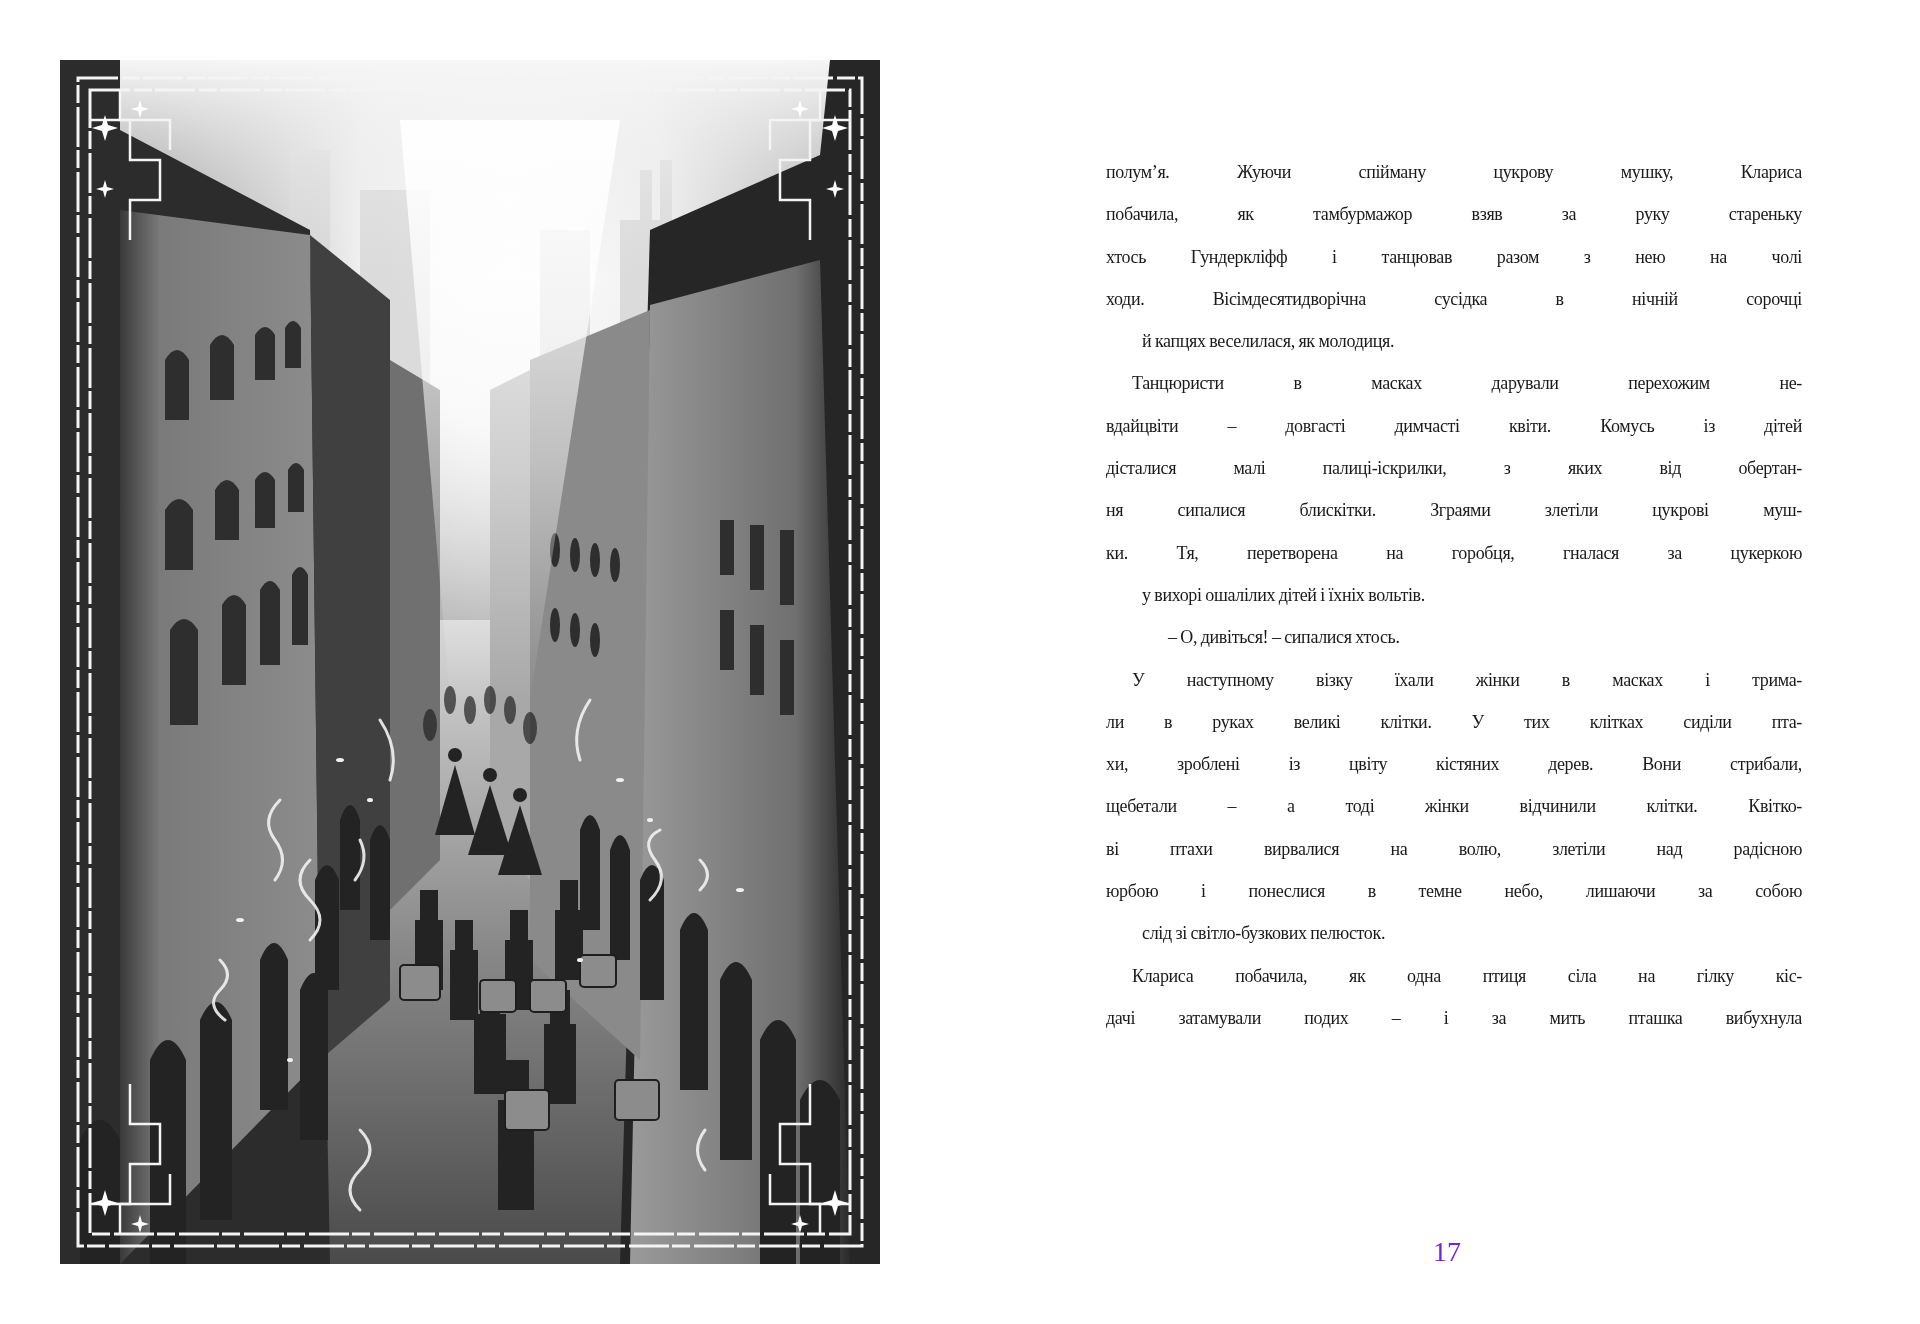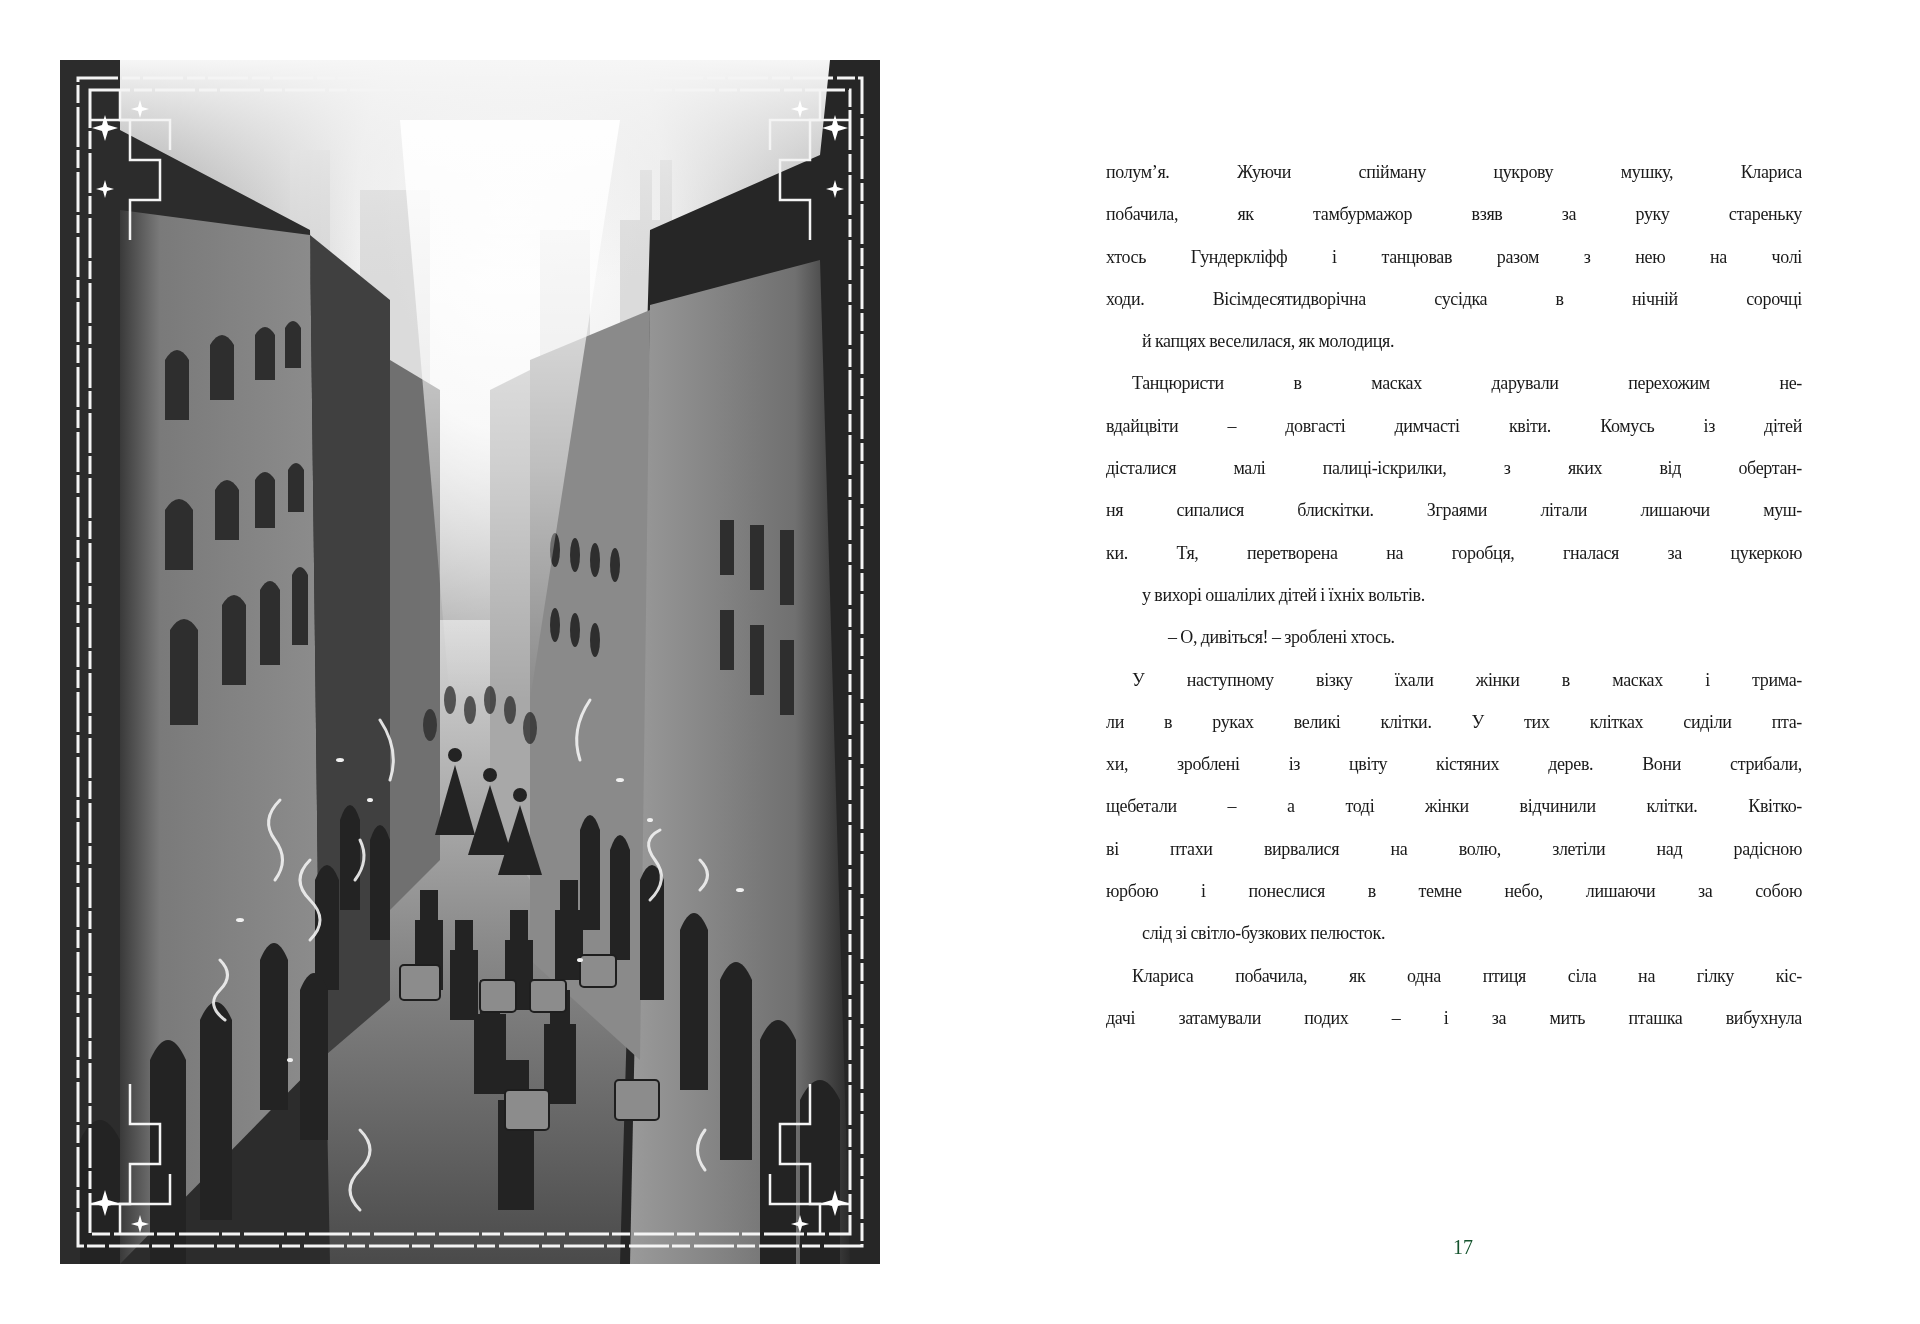--- a/index.html
+++ b/index.html
@@ -17,22 +17,22 @@
     position:absolute; left:1106px; top:151px; width:696px;
     font-size:18px; line-height:42.3px; letter-spacing:-0.35px; word-spacing:-0.5px;
   }
   .line {
     display:block; white-space:nowrap; height:42.3px;
     text-align:justify; text-align-last:justify;
   }
   .line.last { text-align-last:left;margin-left:36px; }
   .line.indent { padding-left:26px; }
   .page-number {
-    position:absolute; left:1433px; top:1236px; width:40px; text-align:right;
-    font-size:20px; color:#14532d;
+    position:absolute; left:1433px; top:1236px; width:40px; text-align:left;
+    font-size:28px; color:#6d28d9;
   }
 </style>
 </head>
 <body>
 
 <div class="illustration">
   <svg viewBox="0 0 820 1204" xmlns="http://www.w3.org/2000/svg">
     <defs>
       <radialGradient id="glow" cx="0.55" cy="0.12" r="0.75">
         <stop offset="0" stop-color="#ffffff"></stop>
@@ -240,24 +240,24 @@
 
 <div class="text-page" id="text-page">
     <span class="line">полум’я. Жуючи спійману цукрову мушку, Клариса</span>
     <span class="line">побачила, як тамбурмажор взяв за руку стареньку</span>
     <span class="line">хтось Гундеркліфф і танцював разом з нею на чолі</span>
     <span class="line">ходи. Вісімдесятидворічна сусідка в нічній сорочці</span>
     <span class="line last">й капцях веселилася, як молодиця.</span>
     <span class="line indent">Танцюристи в масках дарували перехожим не-</span>
     <span class="line">вдайцвіти – довгасті димчасті квіти. Комусь із дітей</span>
     <span class="line">дісталися малі палиці-іскрилки, з яких від обертан-</span>
-    <span class="line">ня сипалися блискітки. Зграями літали лишаючи муш-</span>
+    <span class="line">ня сипалися блискітки. Зграями злетіли цукрові муш-</span>
     <span class="line">ки. Тя, перетворена на горобця, гналася за цукеркою</span>
     <span class="line last">у вихорі ошалілих дітей і їхніх вольтів.</span>
-    <span class="line indent last">– О, дивіться! – зроблені хтось.</span>
+    <span class="line indent last">– О, дивіться! – сипалися хтось.</span>
     <span class="line indent">У наступному візку їхали жінки в масках і трима-</span>
     <span class="line">ли в руках великі клітки. У тих клітках сиділи пта-</span>
     <span class="line">хи, зроблені із цвіту кістяних дерев. Вони стрибали,</span>
     <span class="line">щебетали – а тоді жінки відчинили клітки. Квітко-</span>
     <span class="line">ві птахи вирвалися на волю, злетіли над радісною</span>
     <span class="line">юрбою і понеслися в темне небо, лишаючи за собою</span>
     <span class="line last">слід зі світло-бузкових пелюсток.</span>
     <span class="line indent">Клариса побачила, як одна птиця сіла на гілку кіс-</span>
     <span class="line">дачі затамували подих – і за мить пташка вибухнула</span>
   </div>

